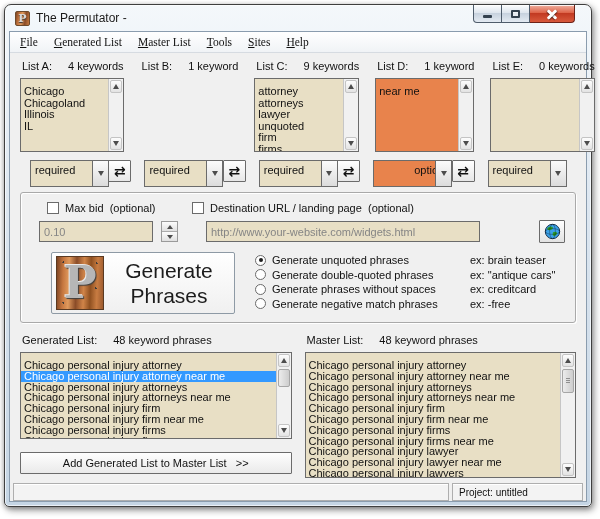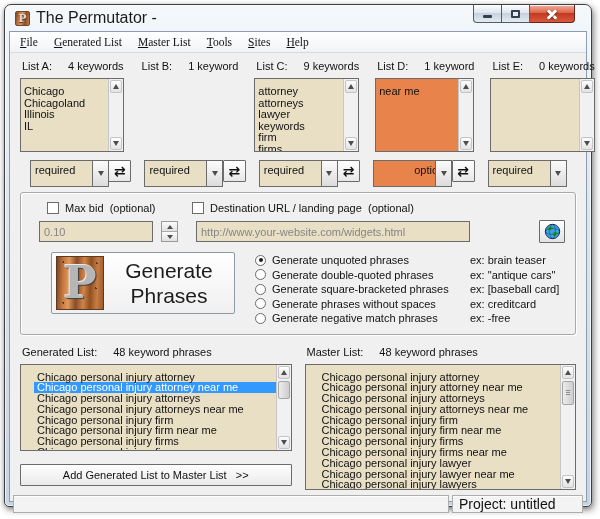--- a/index.html
+++ b/index.html
@@ -19,21 +19,21 @@
     box-shadow:2px 3px 7px rgba(0,0,0,.45), -1px 1px 4px rgba(0,0,0,.18), inset 0 0 0 1px rgba(255,255,255,.65);
     padding:0 4px 4px 4px;
   }
   .titlebar{height:26px;display:flex;align-items:center;padding-left:6px;position:relative;}
   .app-icon{
     width:15px;height:15px;border:1px solid #6d4a2c;border-radius:2px;
     background:linear-gradient(100deg,#7c4423,#c5763f 25%,#e09a5d 45%,#8a4c28 70%,#c87c42);
     color:#d8d8d8;font:bold 11px/13px "DejaVu Serif",serif;text-align:center;
     text-shadow:0 1px 1px #333;flex:0 0 auto;
   }
-  .title-text{font-size:16px;margin-left:6px;color:#1a1a1a;white-space:pre;text-shadow:0 1px 1px rgba(255,255,255,.8);}
+  .title-text{font-size:12px;margin-left:6px;color:#1a1a1a;white-space:pre;text-shadow:0 1px 1px rgba(255,255,255,.8);}
   .win-controls{position:absolute;top:0;right:12px;display:flex;}
   .win-btn{
     height:18px;border:1px solid #4e5c6b;border-top:none;
     display:flex;align-items:center;justify-content:center;
     background:linear-gradient(#fcfdfe,#dfe6ee 45%,#c7d2de 50%,#e3eaf2);
     box-shadow:inset 0 1px 0 rgba(255,255,255,.85);
   }
   .win-btn.min{width:29px;border-radius:0 0 0 4px;}
   .win-btn.max{width:28px;border-left:none;}
   .win-btn.close{
@@ -99,21 +99,21 @@
     box-shadow:inset 1px 1px 0 #fff, 1px 1px 0 #fff;padding:9px 10px 8px 10px;}
   .gb-row1{display:grid;grid-template-columns:161px 1fr;margin-bottom:6px;}
   .chk-label{display:flex;align-items:center;gap:6px;font-size:11px;cursor:default;}
   .chk-label .lbl{white-space:pre;}
   .chk-label.first{margin-left:16px;}
   .checkbox{width:12px;height:12px;border:1px solid #6b6b6b;background:#fff;flex:0 0 auto;}
   .gb-row2{display:flex;align-items:center;}
   .textinput{height:21px;border:1px solid #6b6b6b;background:var(--tan);font-size:11px;color:#858585;
     display:flex;align-items:center;padding:0 4px;overflow:hidden;white-space:nowrap;}
   .textinput.bid{width:114px;margin-left:8px;}
-  .textinput.url{width:274px;margin-left:18px;}
+  .textinput.url{width:274px;margin-left:28px;}
   .spinner{width:17px;height:21px;margin-left:8px;border:1px solid #9a9a9a;display:flex;flex-direction:column;background:#f0f0f0;}
   .spin{flex:1;display:flex;align-items:center;justify-content:center;background:linear-gradient(#fcfcfc,#e0e0e0);}
   .spin + .spin{border-top:1px solid #ababab;}
   .spin .tri-up{border-left-width:3px;border-right-width:3px;border-bottom-width:4px;}
   .spin .tri-down{border-left-width:3px;border-right-width:3px;border-top-width:4px;}
   .globe-btn{width:26px;height:23px;margin-left:auto;border:1px solid #6b6b6b;border-radius:1px;
     background:linear-gradient(#ffffff,#e2e2e2);display:flex;align-items:center;justify-content:center;padding:0;}
   .gb-row3{display:flex;margin-top:9px;}
   .gen-btn{width:184px;height:62px;margin-left:20px;border:1px solid #8e9aa5;border-radius:2px;
     background:linear-gradient(#ffffff,#f0f0f0);display:flex;align-items:center;padding:0;cursor:default;}
@@ -132,29 +132,29 @@
   .gen-options{margin-left:20px;flex:1;padding-top:1px;}
   .opt-row{display:grid;grid-template-columns:17px 198px 1fr;align-items:center;height:14.5px;}
   .radio{width:11px;height:11px;border:1px solid #6b6b6b;border-radius:50%;background:#fff;position:relative;}
   .radio.sel::after{content:"";position:absolute;inset:2.5px;background:#1d1d1d;border-radius:50%;}
   .opt-label,.opt-ex{font-size:11px;white-space:pre;}
 
   
   .bottom-row{display:grid;grid-template-columns:1fr 1fr;gap:13px;margin-top:10px;}
   .listbox.big{height:87px;}
   .listbox.master{height:126px;}
-  .listbox.big .lb-row,.listbox.master .lb-row{line-height:10.8px;margin-left:13px;}
+  .listbox.big .lb-row,.listbox.master .lb-row{line-height:10.8px;}
   .add-btn{width:100%;height:22px;margin-top:13px;border:1px solid #6b6b6b;border-radius:1px;
     background:linear-gradient(#fefefe,#eaeaea);font-size:11px;white-space:pre;color:#111;cursor:default;
     font-family:"Liberation Sans","DejaVu Sans",sans-serif;}
 
   
   .statusbar{height:22px;margin:5px 3px 0 3px;display:flex;gap:3px;}
   .sb-panel{border:1px solid #aeaeae;background:#f3f3f3;box-shadow:inset 0 1px 0 #fff;
-    font-size:14px;display:flex;align-items:center;padding:0 6px;white-space:pre;}
+    font-size:10px;display:flex;align-items:center;padding:0 6px;white-space:pre;}
   .sb-panel.left{flex:1;}
   .sb-panel.right{width:131px;}
 </style>
 </head>
 <body>
 
 <div class="window">
   <div class="titlebar">
     <div class="app-icon">P</div>
     <div class="title-text">The Permutator -</div>
@@ -207,21 +207,21 @@
           <div class="list-panel">
             <div class="list-label"><span>List B:</span><span class="cnt">1 keyword</span></div>
           </div>
           <div class="list-panel">
             <div class="list-label"><span>List C:</span><span class="cnt">9 keywords</span></div>
             <div class="listbox top">
               <div class="lb-content">
                 <div class="lb-row">attorney</div>
                 <div class="lb-row">attorneys</div>
                 <div class="lb-row">lawyer</div>
-                <div class="lb-row">keywords</div>
+                <div class="lb-row">unquoted</div>
                 <div class="lb-row">firm</div>
                 <div class="lb-row">firms</div>
               </div>
               <div class="sbar">
                 <div class="sb-btn">
                   <span class="tri tri-up"></span>
                 </div>
                 <div class="sb-track"></div>
                 <div class="sb-btn">
                   <span class="tri tri-down"></span>
@@ -350,25 +350,20 @@
           <div class="gen-options">
               <div class="opt-row">
                 <span class="radio sel"></span>
                 <span class="opt-label">Generate unquoted phrases</span>
                 <span class="opt-ex">ex: brain teaser</span>
               </div>
               <div class="opt-row">
                 <span class="radio"></span>
                 <span class="opt-label">Generate double-quoted phrases</span>
                 <span class="opt-ex">ex: "antique cars"</span>
-              </div>
-              <div class="opt-row">
-                <span class="radio"></span>
-                <span class="opt-label">Generate square-bracketed phrases</span>
-                <span class="opt-ex">ex: [baseball card]</span>
               </div>
               <div class="opt-row">
                 <span class="radio"></span>
                 <span class="opt-label">Generate phrases without spaces</span>
                 <span class="opt-ex">ex: creditcard</span>
               </div>
               <div class="opt-row">
                 <span class="radio"></span>
                 <span class="opt-label">Generate negative match phrases</span>
                 <span class="opt-ex">ex: -free</span>

